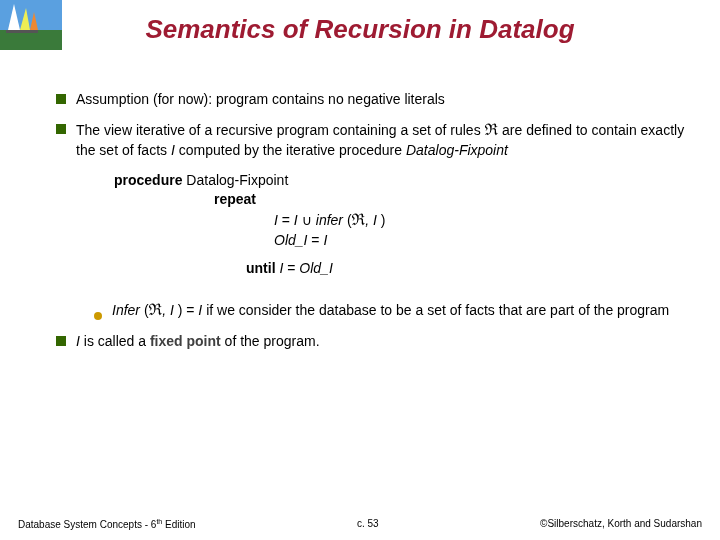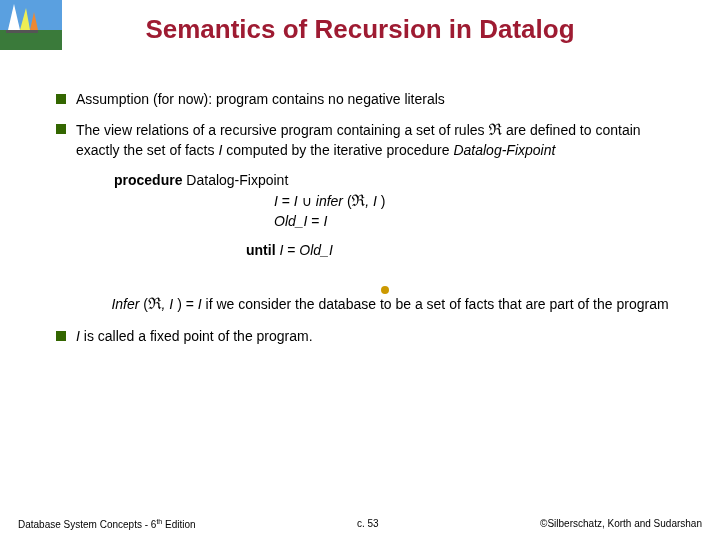--- a/index.html
+++ b/index.html
@@ -21,20 +21,21 @@
   .title {
     position: absolute;
     top: 14px;
     left: 0;
     width: 720px;
     text-align: center;
     font-size: 26px;
     font-weight: bold;
     color: #9e1b32;
     font-family: Arial, sans-serif;
+    font-style: italic;
   }
   .content {
     position: absolute;
     top: 90px;
     left: 56px;
     width: 630px;
     font-size: 14px;
     color: #000;
     line-height: 1.3;
   }
@@ -67,37 +68,36 @@
   .proc-block {
     margin: 0 0 10px 58px;
     font-size: 14px;
     line-height: 1.35;
   }
   .proc-indent1 { padding-left: 100px; }
   .proc-indent2 { padding-left: 160px; }
   .until-line { margin-left: 190px; margin-top: 4px; margin-bottom: 22px; }
   .sub-bullet {
     display: flex;
-    align-items: center;
+    align-items: flex-end;
     margin: 8px 0 12px 38px;
-    flex-direction: column;
   }
   .footer {
     position: absolute;
     bottom: 10px;
     left: 0;
     width: 720px;
     font-size: 10px;
     color: #000;
     display: flex;
     justify-content: space-between;
     padding: 0 18px;
   }
   .sup { font-size: 7px; vertical-align: super; }
-  .red { color: #000000; font-weight: normal; }
+  .red { color: #404040; font-weight: bold; }
 </style>
 </head>
 <body>
 
 <div class="logo">
 <svg width="62" height="50" viewBox="0 0 62 50">
   <rect x="0" y="0" width="62" height="30" fill="#5aa0e0"></rect>
   <rect x="0" y="30" width="62" height="20" fill="#3a7a3a"></rect>
   <polygon points="8,30 14,4 20,30" fill="#ffffff"></polygon>
   <polygon points="20,30 26,8 30,30" fill="#eeee55"></polygon>
@@ -111,27 +111,30 @@
 <div class="content">
 
   <div class="bullet-row">
     <div class="sq"></div>
     <div class="bullet-text">Assumption (for now): program contains no negative literals</div>
   </div>
 
   <div class="bullet-row">
     <div class="sq"></div>
     <div class="bullet-text">
-      <span>The view relations of a recursive program containing a set of rules </span><span class="script-r">ℜ</span><span> are defined to contain exactly the set of facts </span><span class="italic">I</span><span> computed by the iterative procedure </span><span class="italic">Datalog-Fixpoint</span>
+      <span>The view iterative of a recursive program containing a set of rules </span><span class="script-r">ℜ</span><span> are defined to contain exactly the set of facts </span><span class="italic">I</span><span> computed by the iterative procedure </span><span class="italic">Datalog-Fixpoint</span>
     </div>
   </div>
 
   <div class="proc-block">
     <div>
       <span class="bold">procedure</span><span>  Datalog-Fixpoint</span>
+    </div>
+    <div class="proc-indent1">
+      <span class="bold">repeat</span>
     </div>
     <div class="proc-indent2">
       <span class="italic">I</span><span> = </span><span class="italic">I</span><span>  ∪  </span><span class="italic">infer </span><span>(</span><span class="script-r">ℜ</span><span class="italic">, </span><span class="italic">I </span><span>)</span>
     </div>
     <div class="proc-indent2">
       <span class="italic">Old_</span><span class="italic">I</span><span> = </span><span class="italic">I</span>
     </div>
   </div>
 
   <div class="until-line">

